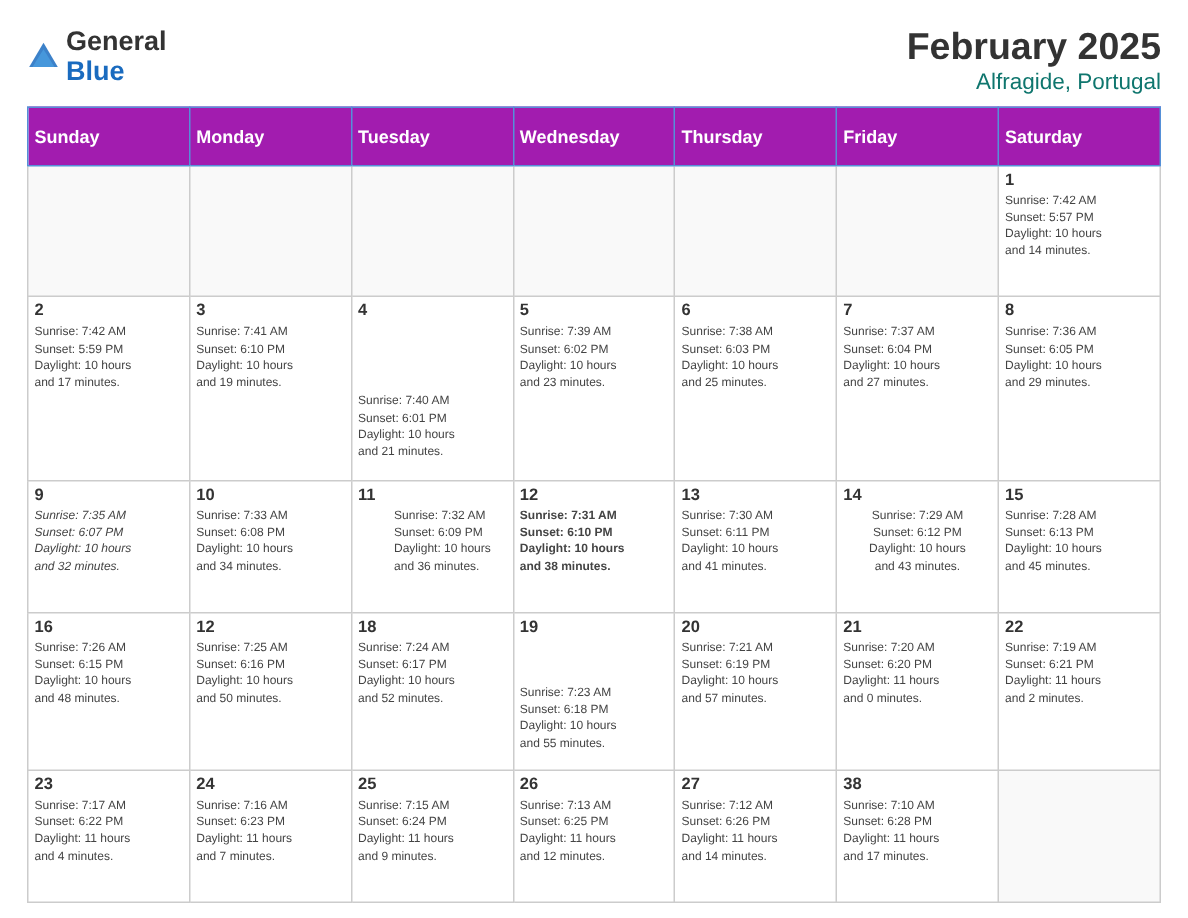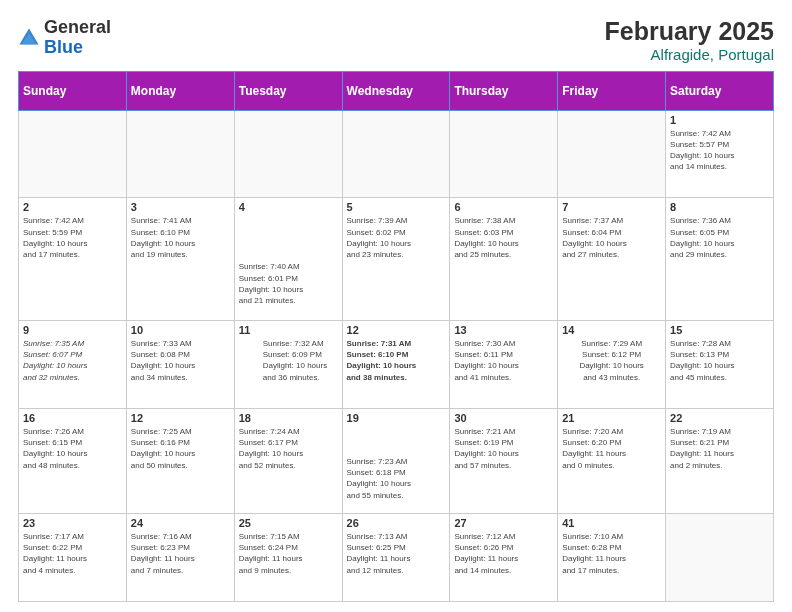--- a/index.html
+++ b/index.html
@@ -266,21 +266,21 @@
 and 52 minutes.</div>
           </td>
           <td>
             <span class="day-number">19</span>
             <div class="day-info" style="white-space: pre-line; margin-top: 32px;">Sunrise: 7:23 AM
 Sunset: 6:18 PM
 Daylight: 10 hours
 and 55 minutes.</div>
           </td>
           <td>
-            <span class="day-number">30</span>
+            <span class="day-number">20</span>
             <div class="day-info" style="white-space: pre-line;">Sunrise: 7:21 AM
 Sunset: 6:19 PM
 Daylight: 10 hours
 and 57 minutes.</div>
           </td>
           <td>
             <span class="day-number">21</span>
             <div class="day-info" style="white-space: pre-line;">Sunrise: 7:20 AM
 Sunset: 6:20 PM
 Daylight: 11 hours
@@ -324,21 +324,21 @@
 and 12 minutes.</div>
           </td>
           <td>
             <span class="day-number">27</span>
             <div class="day-info" style="white-space: pre-line;">Sunrise: 7:12 AM
 Sunset: 6:26 PM
 Daylight: 11 hours
 and 14 minutes.</div>
           </td>
           <td>
-            <span class="day-number">41</span>
+            <span class="day-number">38</span>
             <div class="day-info" style="white-space: pre-line;">Sunrise: 7:10 AM
 Sunset: 6:28 PM
 Daylight: 11 hours
 and 17 minutes.</div>
           </td>
           <td class="empty"></td>
         </tr>
       </tbody>
   </table>
 </div>

